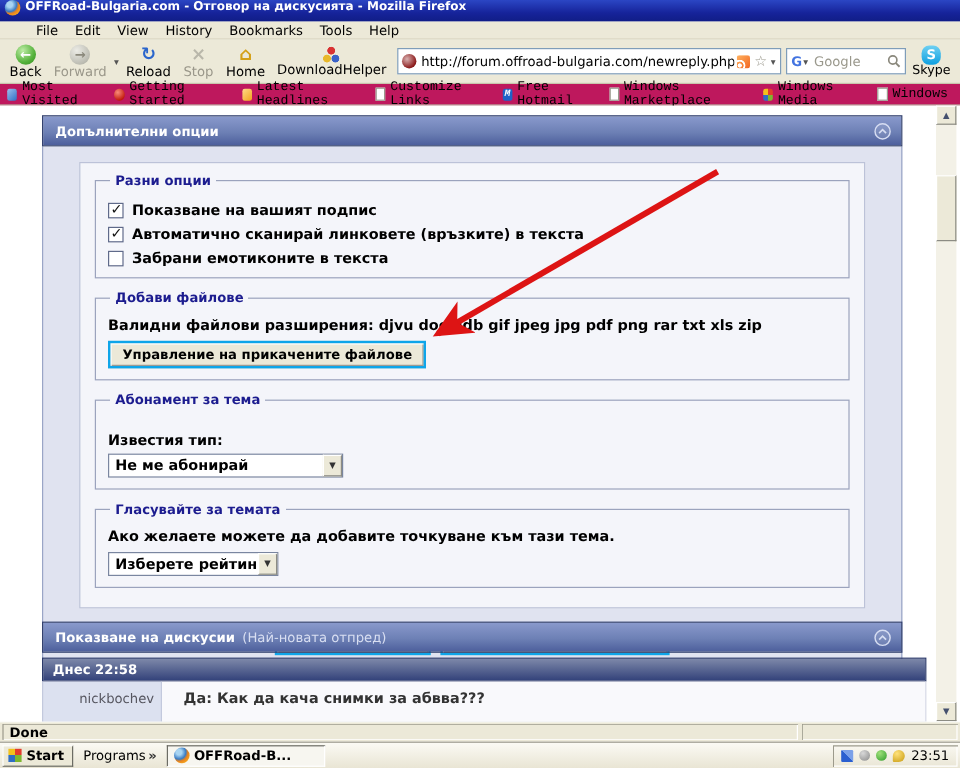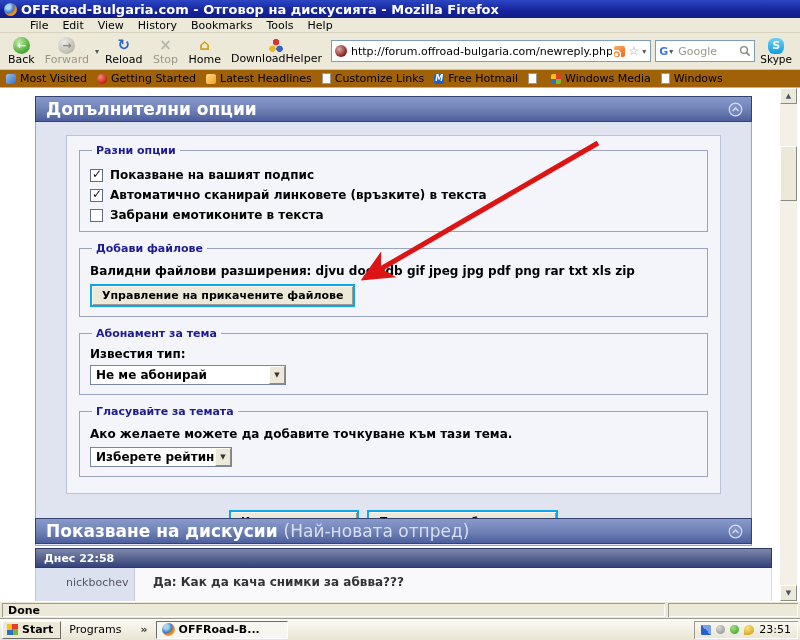--- a/index.html
+++ b/index.html
@@ -1,21 +1,21 @@
 <!DOCTYPE html>
 <html><head>
 <meta charset="utf-8">
 <style>
   * { margin:0; padding:0; box-sizing:border-box; }
   body { font-family:"DejaVu Sans", sans-serif; }
   .screen { position:relative; width:800px; height:640px; background:#fff; overflow:hidden; font-size:11px; }
 
   
   .titlebar { height:18px; background:linear-gradient(180deg,#2b46c4,#16239a 60%,#101d86);
-    display:flex; align-items:center; padding:0 4px; color:#fff; font-weight:bold; font-size:13px; }
+    display:flex; align-items:flex-start; padding:0 4px; color:#fff; font-weight:bold; font-size:10px; }
   .ff-icon { width:13px; height:13px; border-radius:50%; margin-right:4px; flex:0 0 auto;
     background:radial-gradient(circle at 32% 30%, #a8d4f2 0 18%, #3a7cc4 45%, #e8821e 58%, #f6a81f 80%, #c96a12); }
 
   
   .menubar { height:15px; background:#ece9d8; border-bottom:1px solid #d8d4bf; display:flex; align-items:center; padding-left:23px; }
   .menu-item { padding:0 7px; color:#000; }
 
   
   .navbar { height:37px; background:#ece9d8; border-bottom:1px solid #c9c5ad; display:flex; align-items:center; padding:0 3px; }
   .navbtn { display:flex; flex-direction:column; align-items:center; justify-content:center; padding:1px 5px; min-width:36px; }
@@ -48,54 +48,54 @@
     display:flex; align-items:center; padding:0 3px; flex:0 0 auto; }
   .g-letter { color:#4374e0; font-weight:bold; font-size:11px; }
   .search-ph { color:#9a988c; flex:1; padding-left:4px; overflow:hidden; }
   .mag { flex:0 0 auto; }
   .skype { display:flex; flex-direction:column; align-items:center; padding:0 5px; }
   .skype-icon { width:16px; height:16px; border-radius:40%; background:linear-gradient(180deg,#6fd0f2,#0d9fe0);
     color:#fff; font-weight:bold; font-size:11px; text-align:center; line-height:16px; }
   .skype .lbl { line-height:11px; font-size:10.5px; }
 
   
-  .bookbar { height:18px; background:#a16207; border-bottom:1px solid #b8b5a1; display:flex; align-items:center; padding-left:6px; }
+  .bookbar { height:18px; background:#be185d; border-bottom:1px solid #b8b5a1; display:flex; align-items:center; padding-left:6px;font-family:Liberation Mono, monospace; }
   .bm { display:flex; align-items:center; margin-right:10px; color:#000; }
   .bm i { display:inline-block; width:10px; height:10px; margin-right:4px; }
   .bmi-mostvisited { background:linear-gradient(135deg,#9cc0ee,#2f6ec4); border-radius:2px; }
   .bmi-getstarted { background:radial-gradient(circle at 35% 30%, #f98a7a, #c01808 75%); border-radius:50%; }
   .bmi-headlines { background:linear-gradient(135deg,#ffd98a,#f2a21c); border-radius:2px; }
   .bmi-page { background:#fff; border:1px solid #9a9a8e; width:9px !important; height:11px !important; }
   .bmi-hotmail { background:#1f62c8; border-radius:2px; color:#fff; font-size:8px; font-weight:bold; text-align:center; line-height:10px; }
   .bmi-winflag { background:conic-gradient(#e33c2c 0 25%, #7db72f 0 50%, #2f6ec4 0 75%, #f2c21c 0); border-radius:2px; }
 
   
   .content { position:relative; height:513px; background:#fff; overflow:hidden; }
   .vb-panel { position:absolute; left:35px; top:8px; width:717px; }
   .vb-header { height:26px; display:flex; align-items:center; padding:0 10px;
     background:linear-gradient(180deg,#8999cc 0%,#6d80b5 55%,#4d5f9c 100%);
-    border:1px solid #33416f; color:#fff; font-weight:bold; font-size:17px; position:relative; }
+    border:1px solid #33416f; color:#fff; font-weight:bold; font-size:11px; position:relative; }
   .collapse { position:absolute; right:8px; top:5px; width:15px; height:15px; }
   .vb-body { background:#e0e3f0; border:1px solid #9aa5c6; border-top:none; padding:13px 30px 12px;font-weight:bold; }
   .inner { background:#f4f5fa; border:1px solid #bcc2d8; padding:8px 12px 6px; }
   fieldset { border:1px solid #9ba3bd; margin-bottom:10px; padding:5px 10px 9px; }
   legend { font-size:11px; color:#1c1c8f; padding:0 4px; margin-left:2px; }
   .opt-row { display:flex; align-items:center; margin-top:6px; font-size:12px; color:#000; }
   .checkbox { width:13px; height:13px; background:#fff; border:1px solid #5f6a8a; margin-right:7px; position:relative; flex:0 0 auto; }
   .checkbox.checked::after { content:"✓"; position:absolute; left:1px; top:-3px; font-size:12px; font-weight:bold; color:#111; }
   .plain-text { font-size:12px; color:#000; margin:4px 0 6px; }
   .btn { display:inline-block; font-size:11px; color:#000; background:#ece9d8; border:2px solid #0ea5e9;
     box-shadow:inset 1px 1px 0 #fff, inset -1px -1px 0 #9b9b93; padding:3px 10px; white-space:nowrap; }
   .select { display:inline-flex; align-items:center; height:20px; background:#fff; border:1px solid #7a86a0; font-size:12px; }
   .select .txt { padding:0 5px; white-space:nowrap; overflow:hidden; }
   .select .dd { width:16px; height:18px; margin-left:auto; display:flex; align-items:center; justify-content:center;
     background:#ece9d8; border:1px solid; border-color:#fff #8c8c84 #8c8c84 #fff; font-size:7px; color:#333; flex:0 0 auto; }
   .sel-subscribe { width:196px; }
   .sel-rating { width:142px; }
-  .form-label { font-size:12px; margin:2px 0 4px; }
+  .form-label { font-size:12px; margin:15px 0 4px; }
   .btnrow { display:flex; justify-content:center; gap:8px; margin-top:16px; }
 
   .thread-section { position:absolute; left:35px; top:430px; width:737px; }
   .thread-section .vb-header { width:717px; }
   .subtitle { font-weight:normal; color:#d9dff2; margin-left:6px; }
   .datebar { margin-top:4px; height:20px; width:737px; background:linear-gradient(180deg,#7d88a9,#33427a);
     border:1px solid #2c3a6b; color:#fff; font-weight:bold; display:flex; align-items:center; padding:0 8px; }
   .post-row { display:flex; width:737px; height:34px; }
   .cell-user { width:100px; background:#dce1f0; border:1px solid #c3c9dd; border-top:none;
     color:#55555f; padding:8px 0 0 30px; }
@@ -116,21 +116,21 @@
   .sb-panel { box-shadow:inset 1px 1px 0 #9c9a8c, inset -1px -1px 0 #fff; padding:1px 6px; color:#000;font-weight:bold; }
   .sb-left { flex:1; }
   .sb-right { width:130px; }
 
   
   .taskbar { height:22px; background:linear-gradient(180deg,#fbfaf4,#e9e5d4); border-top:1px solid #9c9a8c;
     display:flex; align-items:center; padding:0 2px; }
   .startbtn { display:flex; align-items:center; gap:4px; height:18px; padding:0 7px 0 4px;
     background:#ece9d8; border:1px solid; border-color:#fff #6c6c64 #6c6c64 #fff; font-weight:bold; color:#000; }
   .winflag { width:11px; height:11px; background:conic-gradient(#e33c2c 0 25%, #7db72f 0 50%, #2f6ec4 0 75%, #f2c21c 0); }
-  .programs { display:flex; align-items:center; gap:19px; padding:0 8px; color:#000; }
+  .programs { display:flex; align-items:center; gap:2px; padding:0 8px; color:#000; }
   .chev { font-weight:bold; color:#333; }
   .taskbtn { display:flex; align-items:center; gap:4px; height:18px; width:132px; padding:0 5px;
     background:#f7f6f0; border:1px solid; border-color:#6c6c64 #fff #fff #6c6c64; font-weight:bold; color:#000; }
   .ff-mini { width:13px; height:13px; border-radius:50%; flex:0 0 auto;
     background:radial-gradient(circle at 32% 30%, #a8d4f2 0 18%, #3a7cc4 45%, #e8821e 58%, #f6a81f 80%, #c96a12); }
   .tray { margin-left:auto; display:flex; align-items:center; gap:5px; height:18px; padding:0 7px;
     box-shadow:inset 1px 1px 0 #9c9a8c, inset -1px -1px 0 #fff; }
   .ti { display:inline-block; width:10px; height:10px; }
   .ti-a { background:linear-gradient(45deg,#2a5fd0 50%,#7aa0e8 50%); border-radius:1px; }
   .ti-b { background:radial-gradient(circle at 35% 30%, #d8d8d8, #8a8a8a); border-radius:50%; width:9px; height:9px; }
@@ -222,20 +222,21 @@
     <span class="bm">
         <i class="bmi-page"></i>
         <span>Customize Links</span>
       </span>
     <span class="bm">
         <i class="bmi-hotmail">M</i>
         <span>Free Hotmail</span>
       </span>
     <span class="bm">
         <i class="bmi-page"></i>
+        <span>Windows Marketplace</span>
       </span>
     <span class="bm">
         <i class="bmi-winflag"></i>
         <span>Windows Media</span>
       </span>
     <span class="bm">
         <i class="bmi-page"></i>
         <span>Windows</span>
       </span>
   </div>

